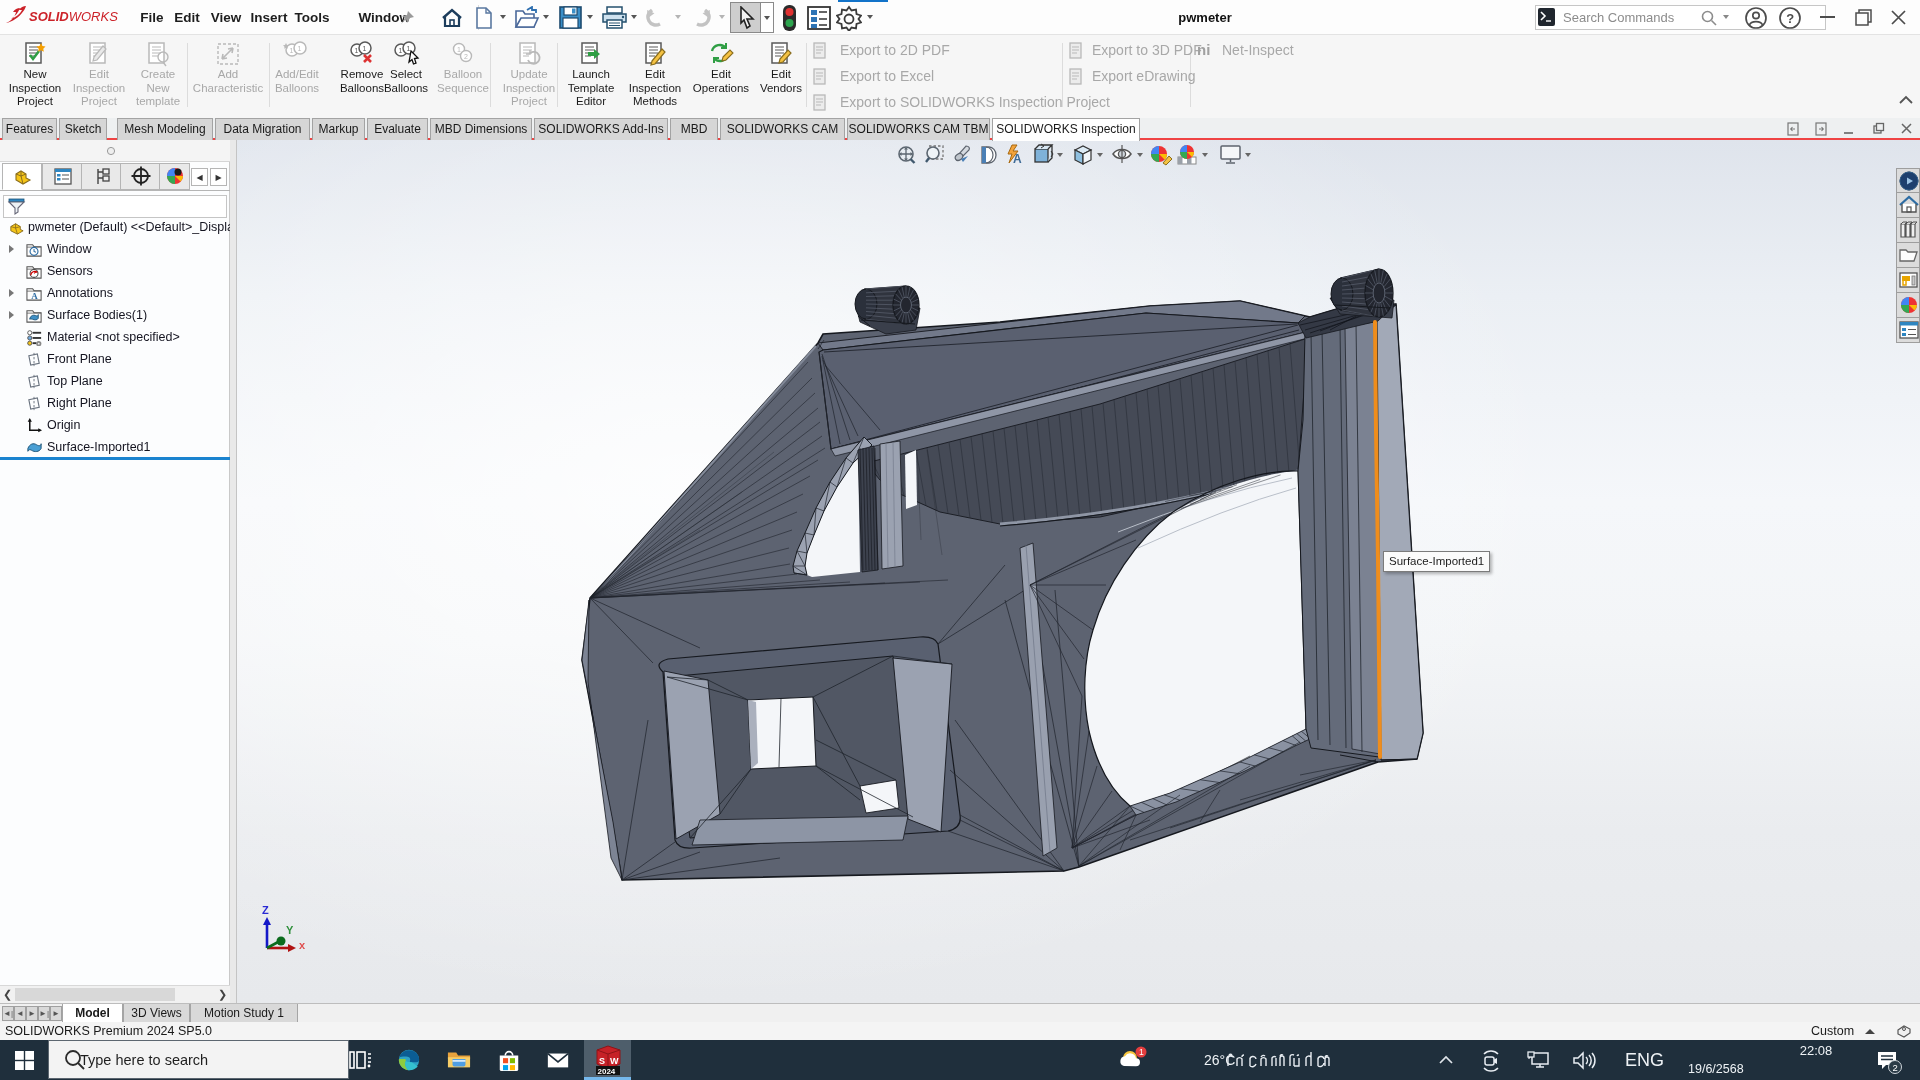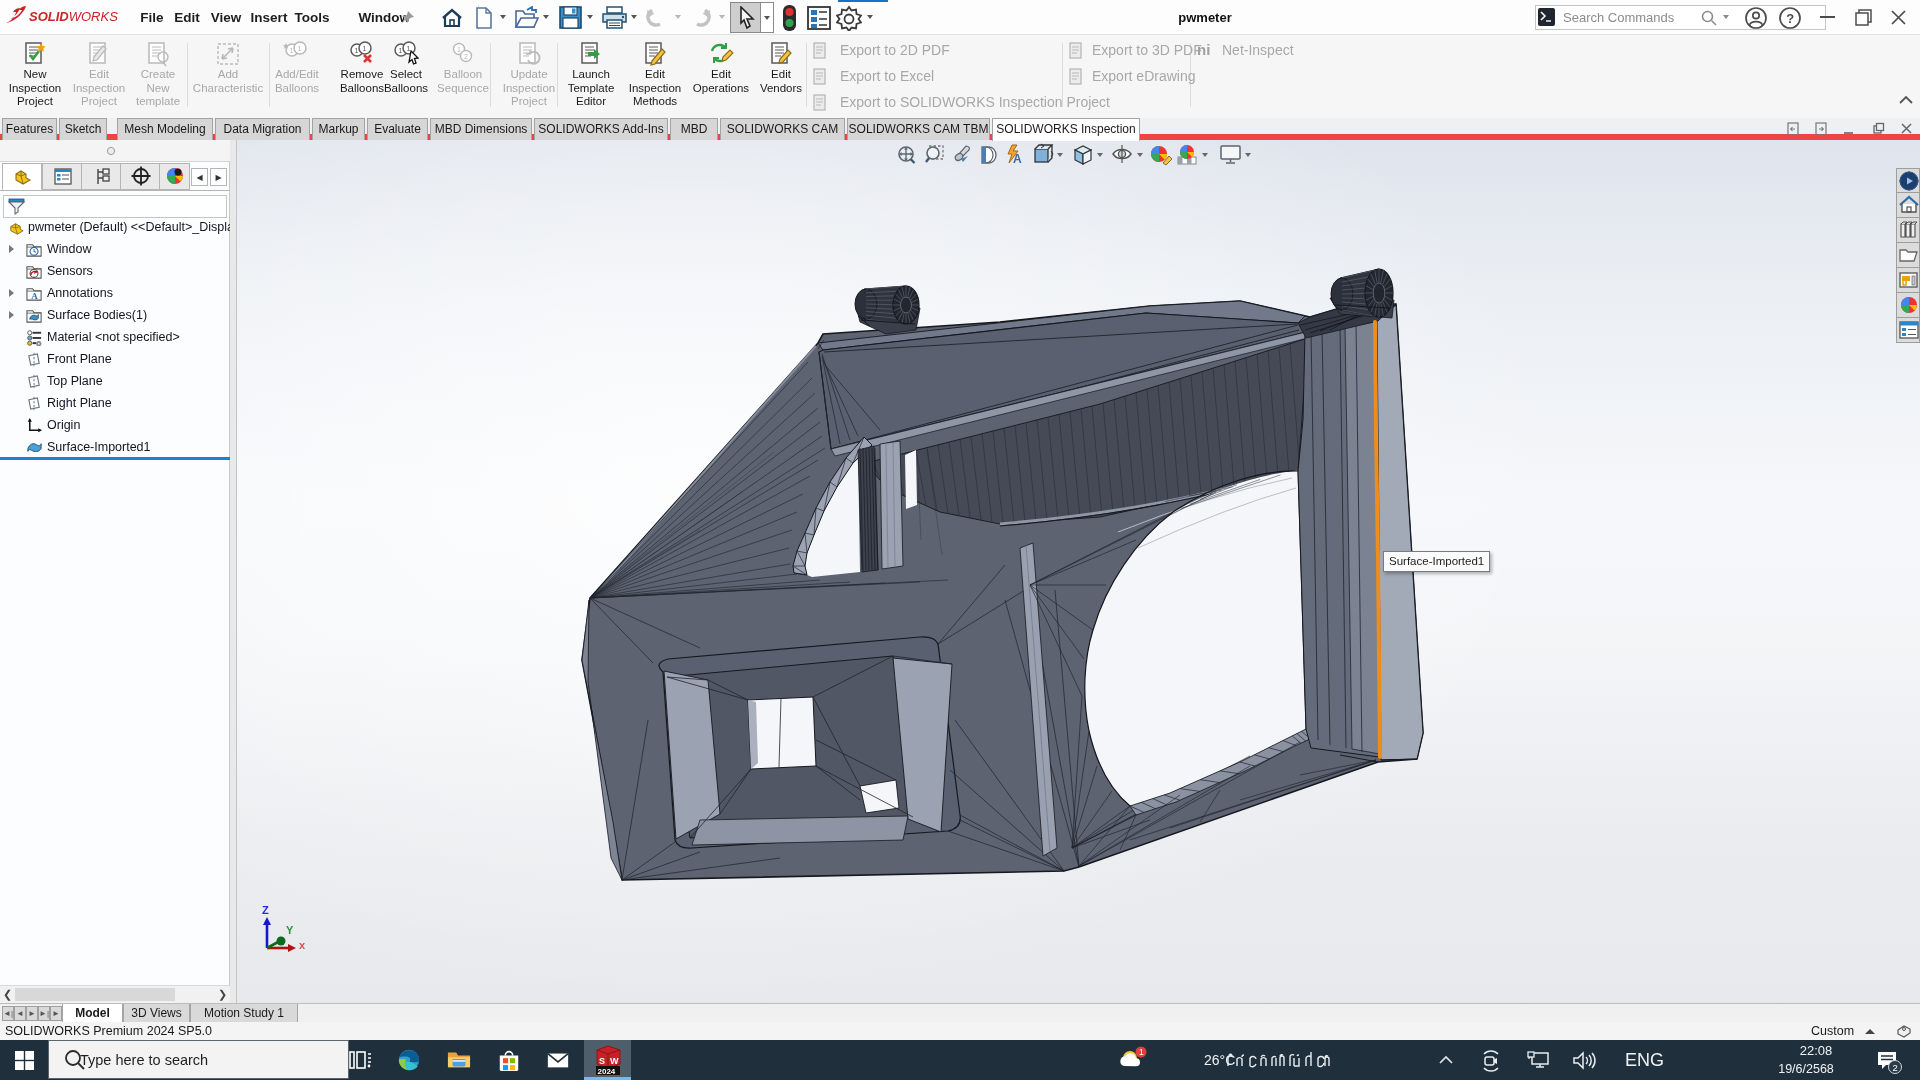--- a/index.html
+++ b/index.html
@@ -11,21 +11,21 @@
 .dd{position:absolute;top:15px;width:0;height:0;border-left:3.5px solid transparent;border-right:3.5px solid transparent;border-top:4px solid #555}
 
 #ribbon{position:absolute;left:0;top:35px;width:1920px;height:83px;background:#f6f6f6}
 .rbtn{position:absolute;top:3px;width:62px;height:78px;text-align:center}
 .rbtn .ric{height:26px;margin-top:3px}
 .rbtn .rtx{font-size:11.5px;line-height:13.5px;color:#1b1b1b;margin-top:1px}
 .rbtn.dis .rtx{color:#a8a8a8}
 .rsep{position:absolute;top:8px;height:64px;width:1px;background:#dcdcdc}
 .rrow{position:absolute;height:16px;font-size:14px;color:#a8a8a8;line-height:16px;white-space:nowrap}
 
-#tabbar{position:absolute;left:0;top:118px;width:1920px;height:22px;background:#eef0f1;border-bottom:6px solid #ef4444}
+#tabbar{position:absolute;left:0;top:118px;width:1920px;height:22px;background:#eef0f1;border-bottom:2px solid #ef4444}
 .ctab{position:absolute;top:0;height:22px;line-height:21px;text-align:center;font-size:12px;color:#1a1a1a;background:#d6d6d6;border:1px solid #a3a3a3;border-bottom:none}
 .ctab.act{background:#fff;font-weight:normal;height:23px;z-index:2}
 
 #panel{position:absolute;left:0;top:140px;width:230px;height:863px;background:#fcfdfe;border-right:1px solid #c9c9c9}
 #splitter{position:absolute;left:230px;top:140px;width:7px;height:863px;background:#e9e9e9;border-right:1px solid #c4c4c4}
 .ptab{position:absolute;top:23px;height:27px;background:#e9e9e9;border:1px solid #b5b5b5}
 .ptab.act{background:#fff;border-bottom:1px solid #fff}
 .trow{position:absolute;left:0;width:230px;height:22px;font-size:12.5px;color:#141420;line-height:22px;white-space:nowrap;overflow:hidden}
 .trow .lbl{position:absolute;left:47px;top:0}
 .exp{position:absolute;left:9px;top:7px;width:0;height:0;border-top:4px solid transparent;border-bottom:4px solid transparent;border-left:5px solid #777}
@@ -776,18 +776,18 @@
     <path d="M14,13 v3 m-4,0 h8" stroke="#e8edf2" stroke-width="1.5"></path>
     <rect x="2" y="1" width="6" height="5" fill="#1f2f3c" stroke="#e8edf2" stroke-width="1.3"></rect>
     <path d="M3,8 v-1.5 h1.5" stroke="#e8edf2" stroke-width="1.2" fill="none"></path>
   </svg>
 <svg class="abs" style="left:1572px;top:1051px" width="26" height="19" viewBox="0 0 26 19">
     <path d="M2,7 h4 l5,-5 v15 l-5,-5 H2 Z" fill="none" stroke="#e8edf2" stroke-width="1.5"></path>
     <path d="M14,6 a5,5 0 0 1 0,7 M17,4 a8,8 0 0 1 0,11 M20,2 a11,11 0 0 1 0,15" stroke="#e8edf2" stroke-width="1.5" fill="none"></path>
   </svg>
 <div class="tray" style="left:1625px;font-size:18px">ENG</div>
 <div class="tray" style="left:1770px;width:92px;text-align:center;top:1043px;line-height:16px;font-size:13px">22:08</div>
-<div class="tray" style="left:1760px;width:92px;text-align:center;top:1061px;line-height:16px;font-size:12.5px">19/6/2568</div>
+<div class="tray" style="left:1688px;width:92px;text-align:left;top:1061px;line-height:16px;font-size:12.5px">19/6/2568</div>
 <svg class="abs" style="left:1876px;top:1050px" width="26" height="24" viewBox="0 0 26 24">
     <path d="M2,2 h18 v13 h-10 l-4,4 v-4 h-4 Z" fill="#fff"></path>
     <path d="M5,6 h12 M5,9.5 h12" stroke="#1f2f3c" stroke-width="1.4"></path>
     <circle cx="19" cy="17" r="6.5" fill="#2b3b47" stroke="#cfd6db" stroke-width="1"></circle>
     <text x="16.5" y="20.5" font-size="9.5" fill="#fff" font-family="Liberation Sans">2</text>
   </svg>
 </body></html>

